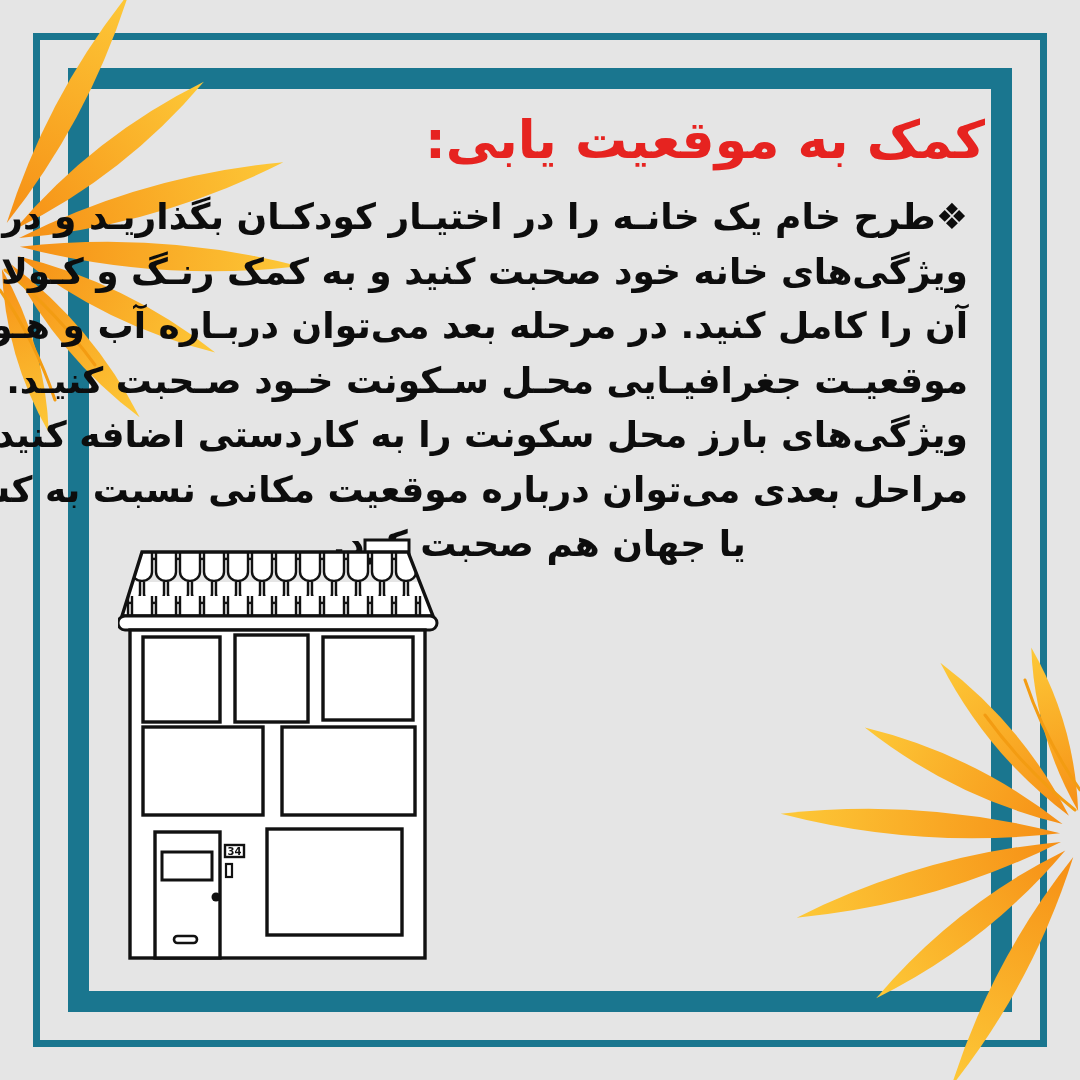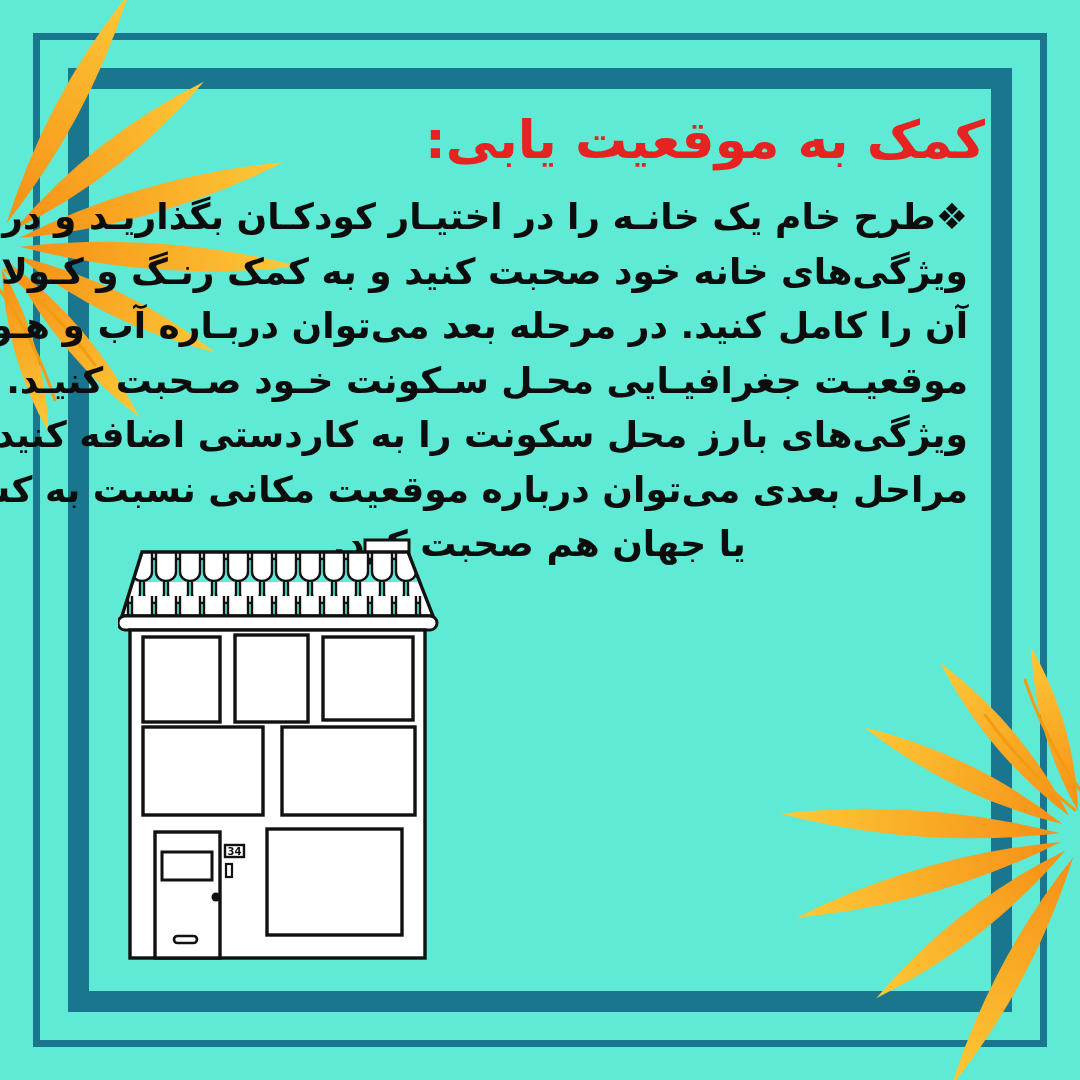--- a/index.html
+++ b/index.html
@@ -1,18 +1,18 @@
 <!DOCTYPE html>
 <html lang="fa"><head>
 <meta charset="utf-8">
 <style>
   html,body{margin:0;padding:0;background:#ffffff;}
   .canvas{
     position:relative;width:1080px;height:1080px;overflow:hidden;
-    background:#5eead4;font-family:"DejaVu Sans", sans-serif;
+    background:#e5e5e5;font-family:"DejaVu Sans", sans-serif;
   }
   .frame-outer{
     position:absolute;left:33px;top:33px;width:1014px;height:1014px;
     border:7px solid #1a768f;box-sizing:border-box;
   }
   .frame-inner{
     position:absolute;left:68px;top:68px;width:944px;height:944px;
     border:21px solid #1a768f;box-sizing:border-box;
   }
   .title{

